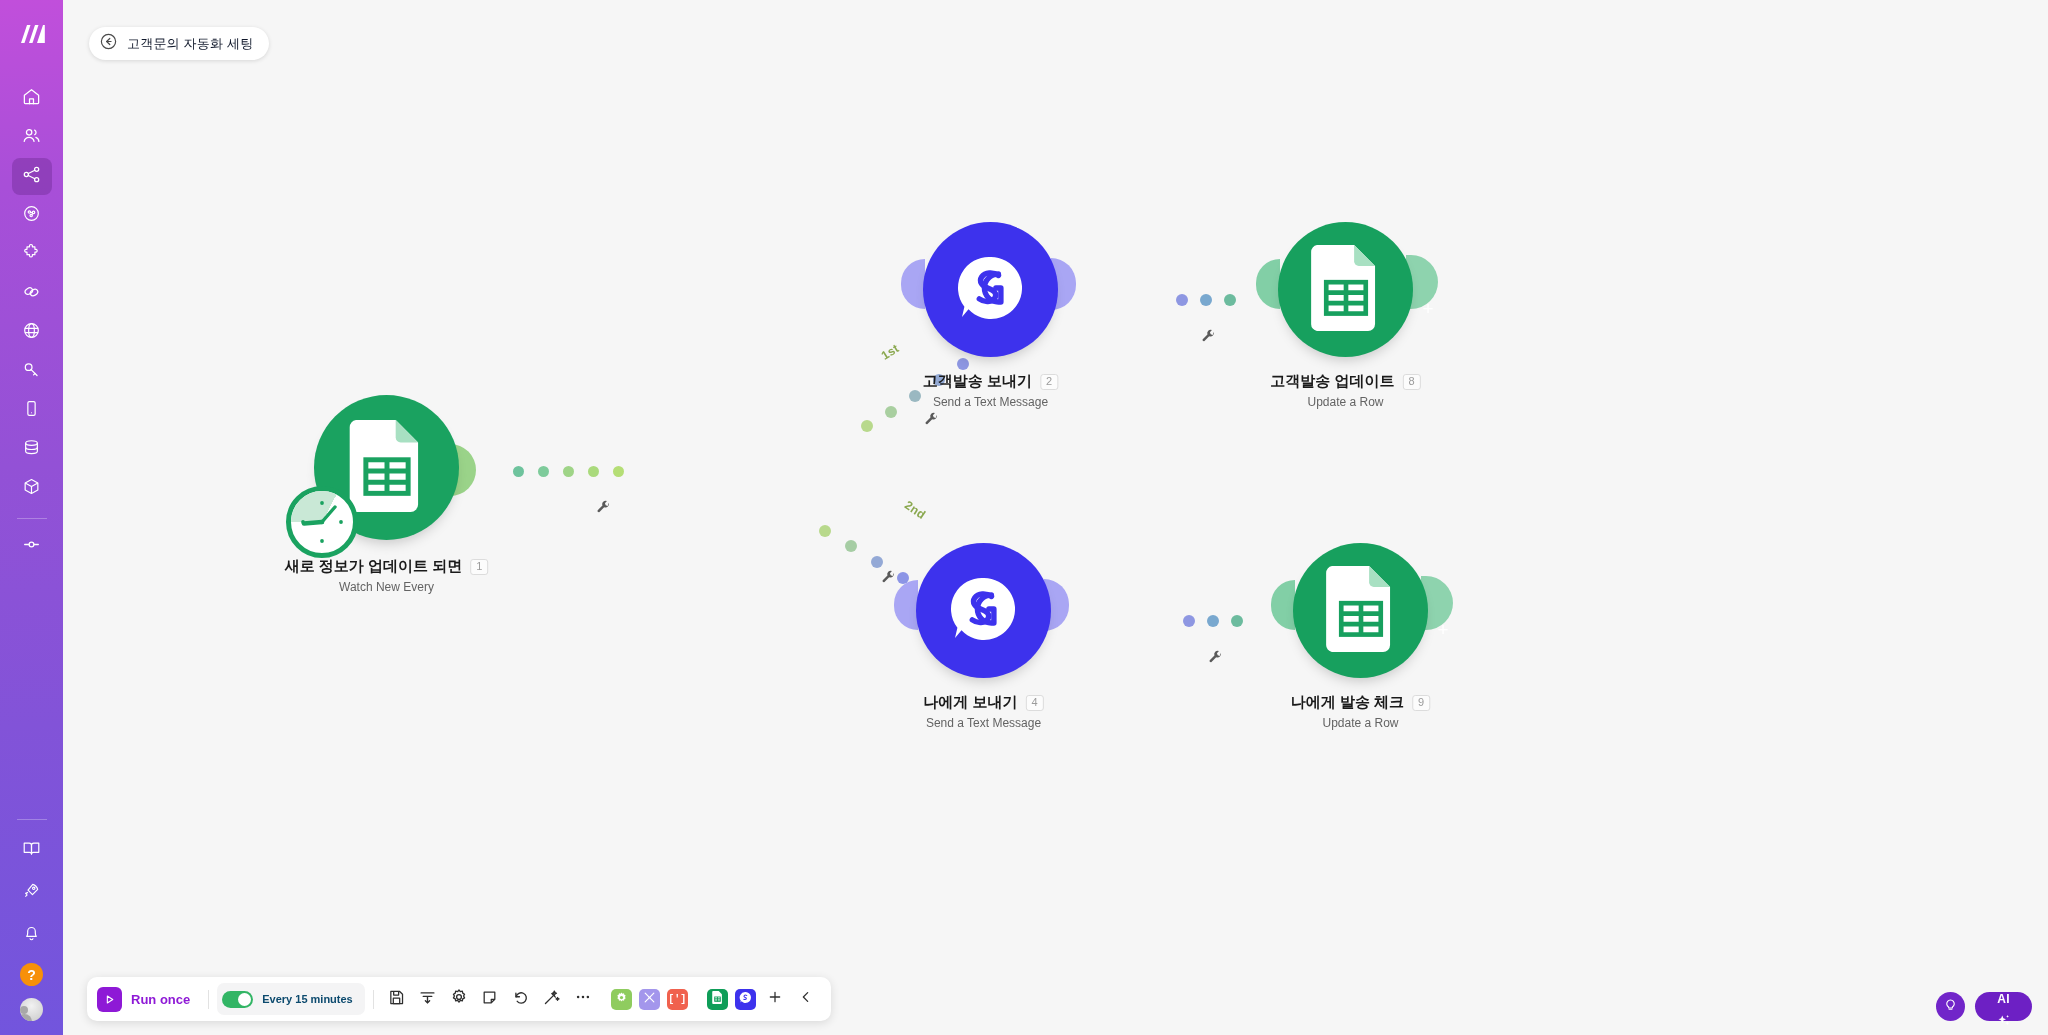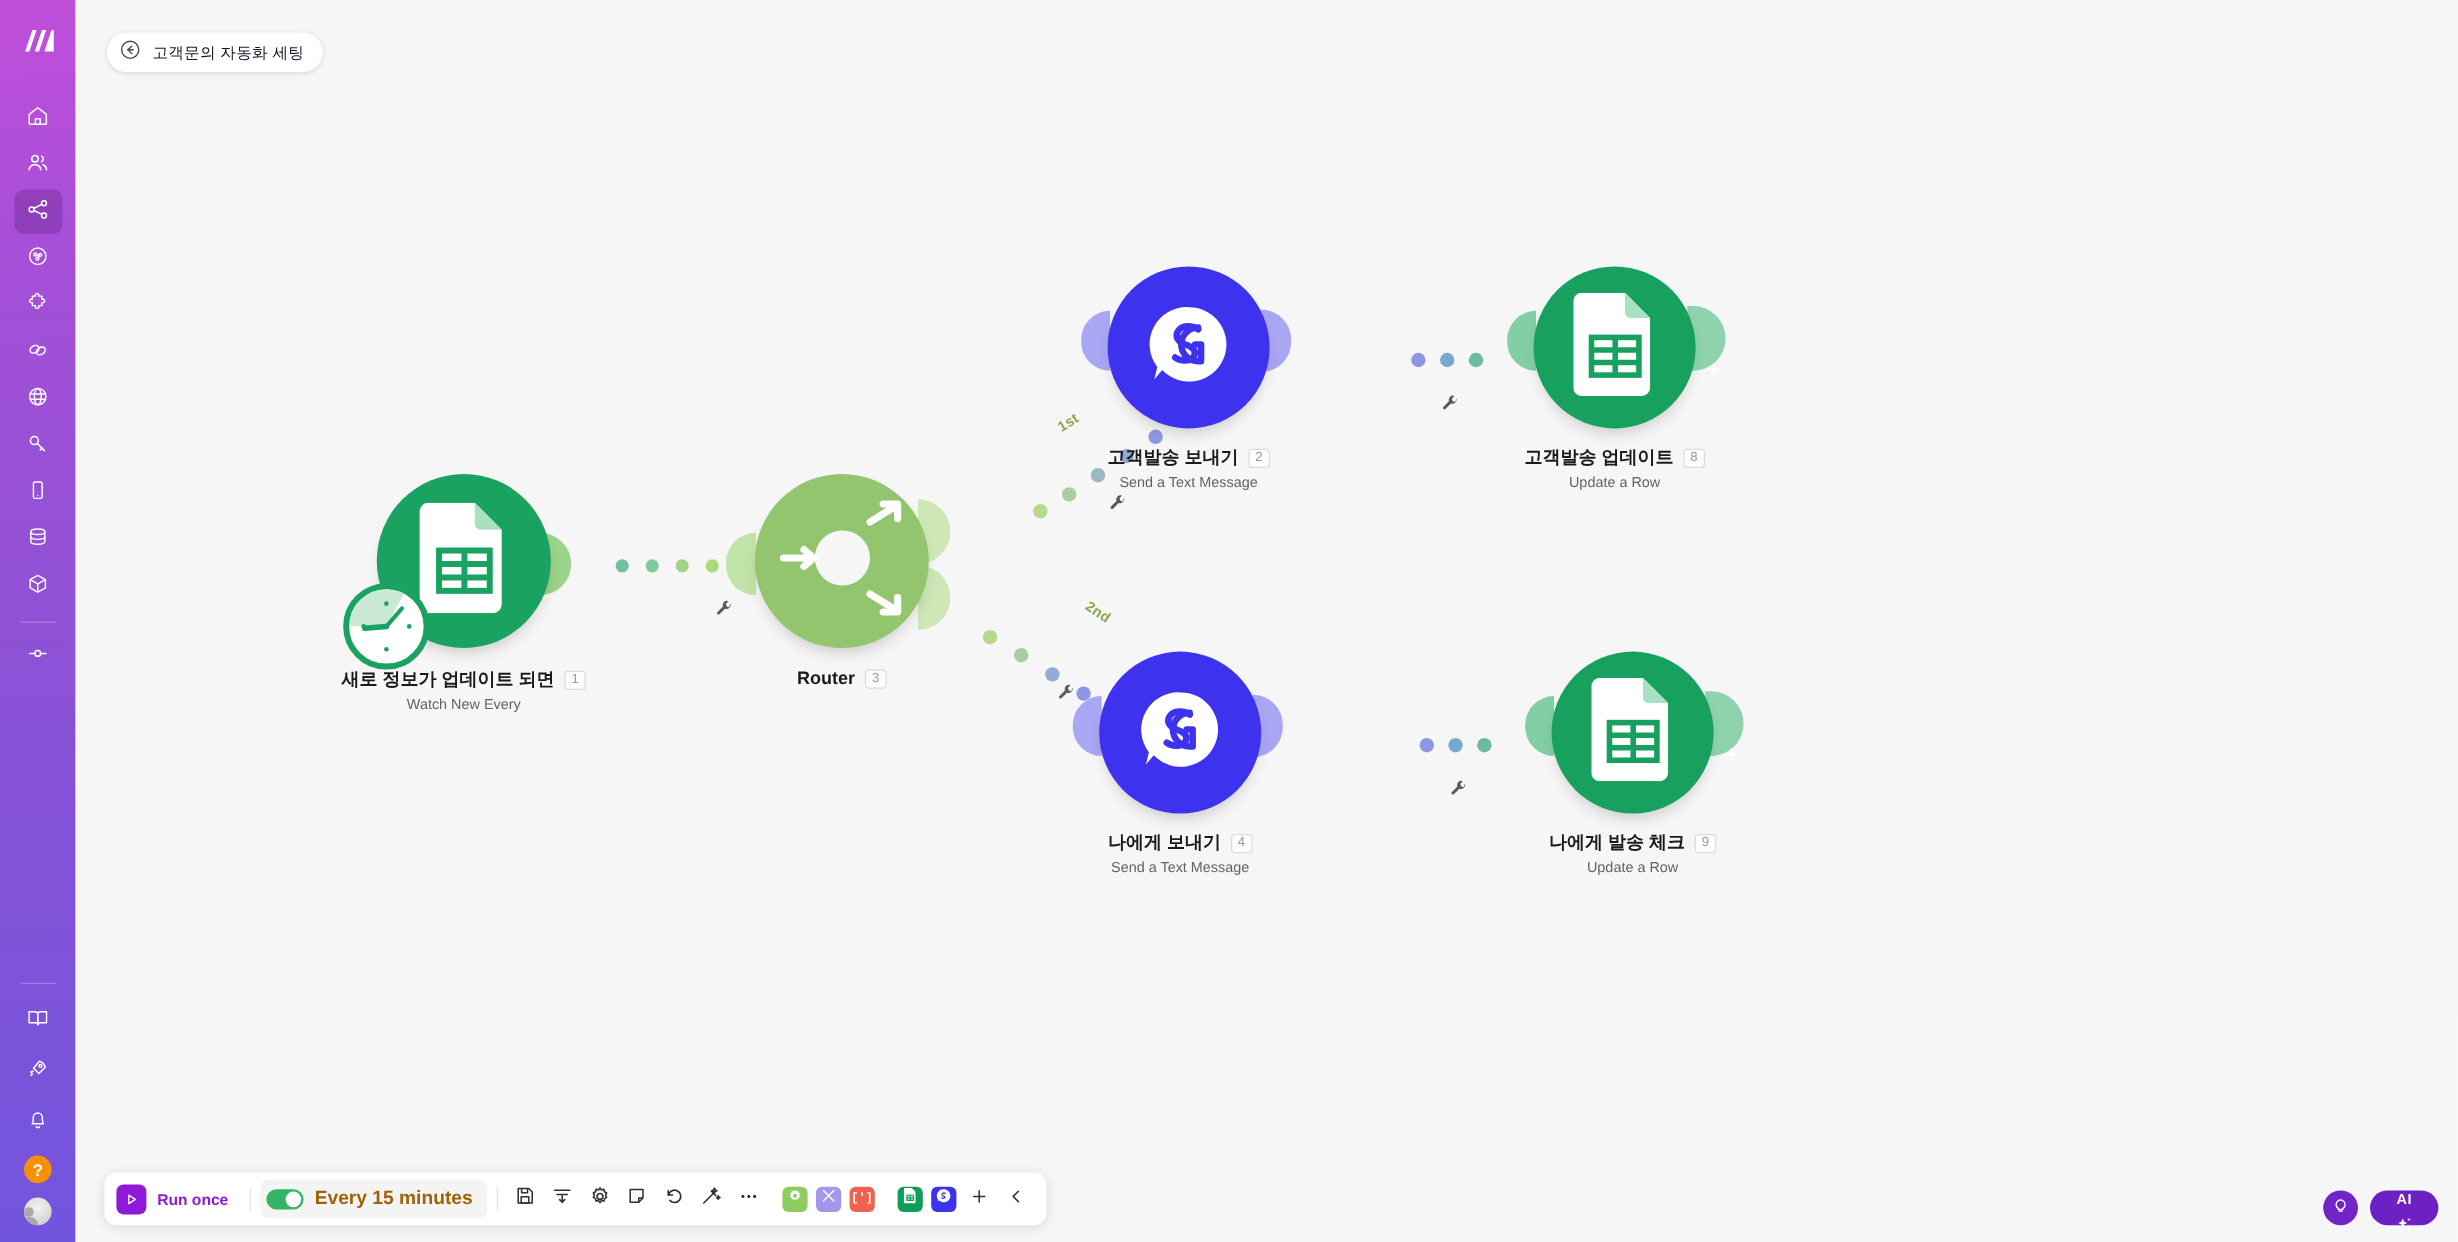--- a/index.html
+++ b/index.html
@@ -110,21 +110,21 @@
   .run-text { color: #8e19d6; font-size: 13px; font-weight: bold; }
   .tb-sep { width: 1px; height: 19px; background: #e2e2e2; margin: 0 7px; }
   .sched {
     display: flex; align-items: center; gap: 9px;
     background: #f4f4f5; border-radius: 7px; height: 32px; padding: 0 12px 0 5px; cursor: pointer;
   }
   .toggle {
     width: 31px; height: 17px; border-radius: 10px; background: #32b565; position: relative;
   }
   .toggle .knob { position: absolute; right: 2px; top: 2px; width: 13px; height: 13px; border-radius: 50%; background: #fff; }
-  .sched-text { font-size: 16px; color: #a16207; font-weight: bold; }
+  .sched-text { font-size: 11px; color: #0c4a6e; font-weight: bold; }
   .tb-icon {
     width: 30px; height: 30px; display: flex; align-items: center; justify-content: center;
     border-radius: 6px; cursor: pointer;
   }
   .app-tile {
     width: 21px; height: 21px; border-radius: 5px; margin: 0 3px;
     display: flex; align-items: center; justify-content: center; cursor: pointer;
   }
   .tile-gap { width: 11px; }
 
@@ -423,44 +423,20 @@
       </div>
       <div class="node-label" style="top:162px;">
         <div class="node-title">
           <span>새로 정보가 업데이트 되면</span>
           <span class="badge">1</span>
         </div>
         <div class="node-sub">Watch New Every</div>
       </div>
     </div>
 
-    <div class="node" style="left:566px;top:395px;">
-      <div class="halfc left" style="left:-24px;top:75px;width:25px;height:52px;background:#c2e3a8;"></div>
-      <div class="halfc right" style="left:136px;top:48px;width:27px;height:54px;background:#cde8b6;"></div>
-      <div class="halfc right" style="left:136px;top:103px;width:27px;height:54px;background:#cde8b6;"></div>
-      <div class="bubble" style="width:145px;height:145px;background:#92c56d;">
-        <span>
-          <svg width="110" height="100" viewBox="0 0 110 100">
-            <circle cx="55" cy="50" r="23" fill="#f6f6f6"></circle>
-            <path d="M6 50 H30" stroke="#fff" stroke-width="6" stroke-linecap="round"></path>
-            <path d="M23 43 L31 50 L23 57" stroke="#fff" stroke-width="6" stroke-linecap="round" stroke-linejoin="round" fill="none"></path>
-            <path d="M78 20 L99 7" stroke="#fff" stroke-width="6" stroke-linecap="round"></path>
-            <path d="M89 5 L101 5 L101 17" stroke="#fff" stroke-width="6" stroke-linecap="round" stroke-linejoin="round" fill="none"></path>
-            <path d="M78 80 L99 93" stroke="#fff" stroke-width="6" stroke-linecap="round"></path>
-            <path d="M89 95 L101 95 L101 83" stroke="#fff" stroke-width="6" stroke-linecap="round" stroke-linejoin="round" fill="none"></path>
-          </svg>
-        </span>
-      </div>
-      <div class="node-label" style="top:162px;">
-        <div class="node-title">
-          <span>Router</span>
-          <span class="badge">3</span>
-        </div>
-      </div>
-    </div>
 
     <div class="node" style="left:860px;top:222px;">
       <div class="halfc left" style="left:-22px;top:62px;width:24px;height:50px;background:#a9a6f4;"></div>
       <div class="halfc right" style="left:128px;top:62px;width:25px;height:52px;background:#a9a6f4;"></div>
       <div class="bubble" style="width:135px;height:135px;background:#3d32ed;">
         <span>
           <svg width="74" height="74" viewBox="0 0 74 74">
             <path d="M37 6 a31 31 0 1 1 -22.5 52.3 L8 66 l2.4 -10.2 A31 31 0 0 1 37 6 Z" fill="#ffffff"></path>
             <path d="M44.5 24.5 c-5.5 -4 -13.5 -3.4 -16.8 1.4 c-3.2 4.8 0.4 9.2 6.2 11.2 c5.8 2 9.6 5.4 7 9.8 c-2.6 4.4 -10.6 4.8 -15.6 1" stroke="#3d32ed" stroke-width="5.4" fill="none" stroke-linecap="round"></path>
             <path d="M44.4 23 a13.5 13.5 0 1 0 0 28 h2.5 v-14 h-5" stroke="#3d32ed" stroke-width="5.4" fill="none" stroke-linecap="round" stroke-linejoin="round"></path>

